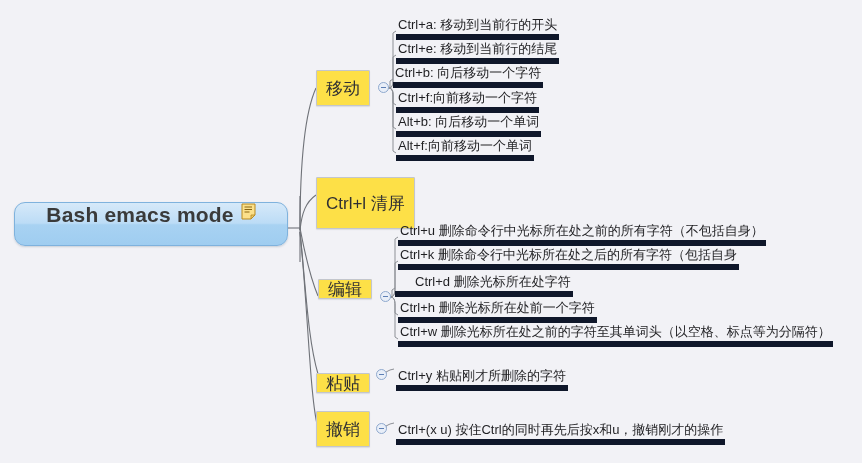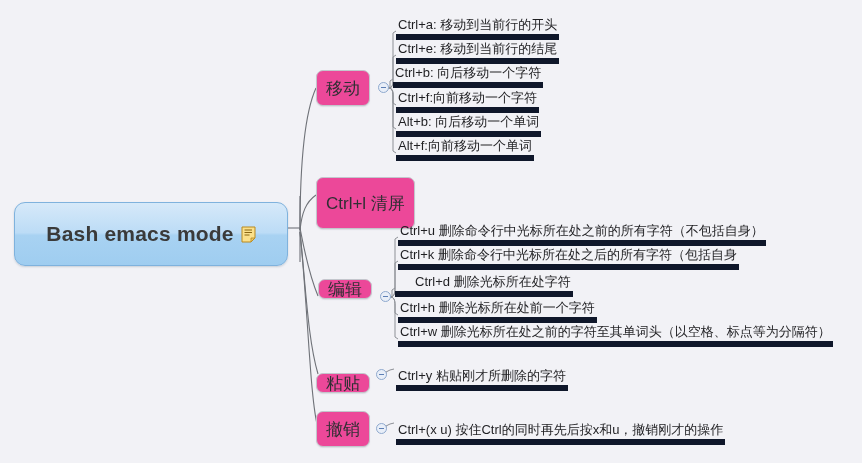--- a/index.html
+++ b/index.html
@@ -27,28 +27,28 @@
     height: 463px;
     pointer-events: none;
   }
 
   
   .root-node {
     position: absolute;
     left: 14px;
     top: 202px;
     width: 274px;
-    height: 64px;
+    height: 44px;
     box-sizing: border-box;
     border: 1px solid #7fb2dd;
     border-radius: 11px;
     background: linear-gradient(to bottom, #d6e9f9 0%, #bcdcf6 48%, #a8d2f2 52%, #9fcdf0 100%);
     box-shadow: 0 1px 2px rgba(120,140,160,0.35);
     display: flex;
-    align-items: center;
+    align-items: flex-start;
     justify-content: center;
     gap: 7px;
   }
   .root-title {
     font-size: 21px;
     font-weight: bold;
     color: #3a3a3a;
     letter-spacing: 0.2px;
     white-space: nowrap;
   }
@@ -57,22 +57,22 @@
     height: 17px;
     flex: 0 0 auto;
     display: block;
   }
 
   
   .branch-node {
     position: absolute;
     box-sizing: border-box;
     border: 1px solid #c3c6cc;
-    border-radius: 7px;
-    background: #ec4899;
+    border-radius: 1px;
+    background: #fde047;
     box-shadow: 0 1px 1px rgba(150,155,165,0.25);
     display: flex;
     align-items: center;
     justify-content: center;
     padding: 0 9px;
     white-space: nowrap;
   }
   .branch-label {
     font-size: 17px;
     color: #2f2f33;

